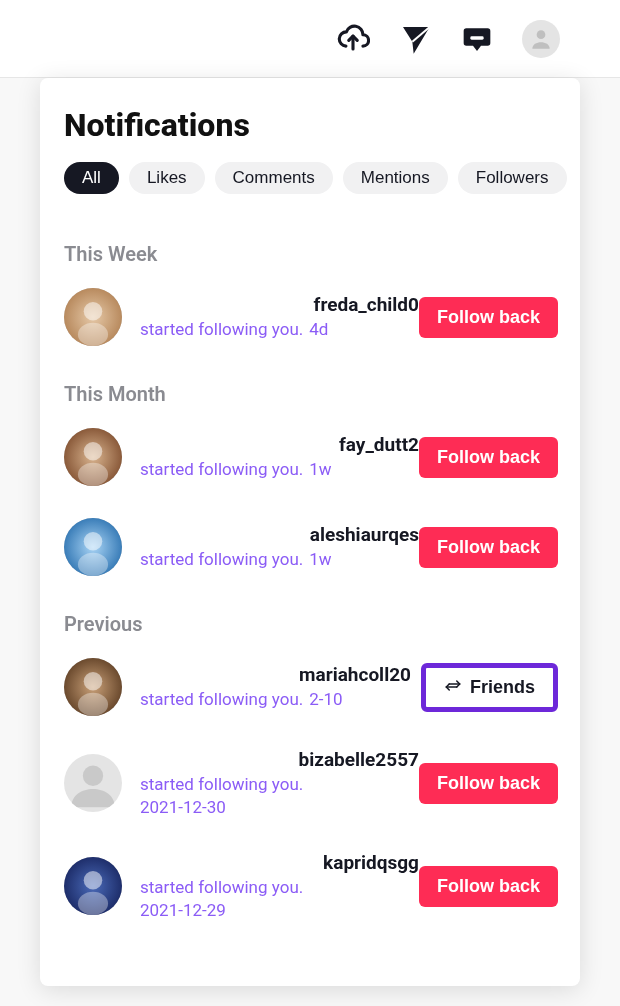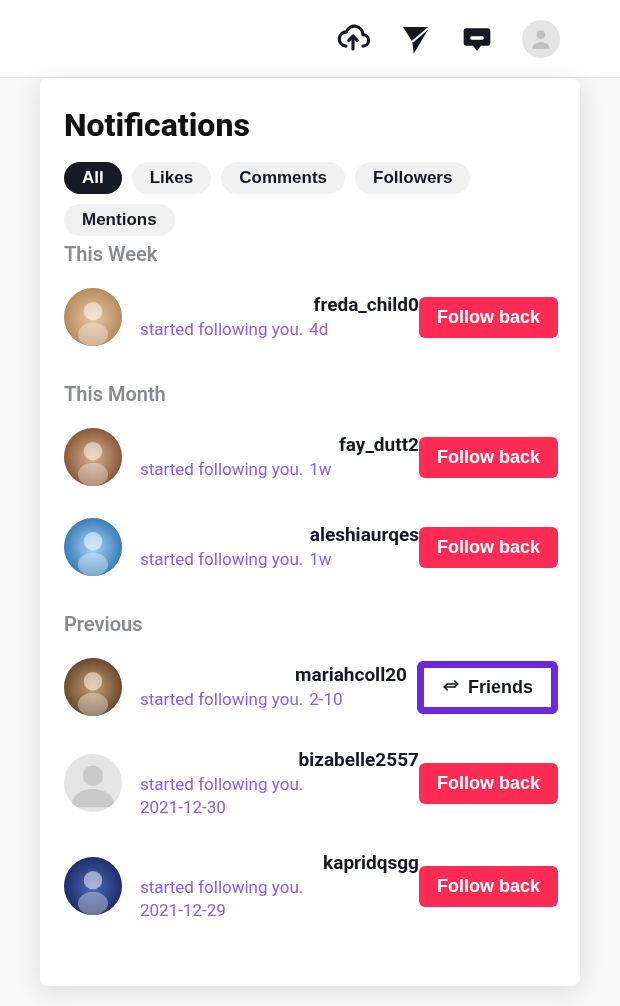--- a/index.html
+++ b/index.html
@@ -58,21 +58,21 @@
     display: flex;
     gap: 10px;
     margin-bottom: 20px;
     flex-wrap: wrap;
   }
   .filter {
     padding: 6px 18px;
     border-radius: 20px;
     background: #f1f1f2;
     font-size: 17px;
-    font-weight: 700;
+    font-weight: 400;
     color: #161823;
     cursor: pointer;
     border: none;
   }
   .filter.active {
     background: #161823;
     color: #fff;
   }
   .scroll {
     position: absolute;
@@ -126,21 +126,21 @@
     border-radius: 6px;
     font-size: 18px;
     font-weight: 700;
     padding: 10px 18px;
     cursor: pointer;
     flex-shrink: 0;
   }
   .btn-friends {
     background: #fff;
     color: #161823;
-    border: 7px solid #6d28d9;
+    border: 5px solid #6d28d9;
     border-radius: 6px;
     font-size: 18px;
     font-weight: 600;
     padding: 9px 18px;
     cursor: pointer;
     flex-shrink: 0;
     margin-left: 10px;
     display:flex;align-items:center;gap:8px;
   }
   .av-svg { width:100%; height:100%; }
@@ -175,22 +175,22 @@
       </svg>
   </span>
 </div>
 
 <div class="panel">
   <h1>Notifications</h1>
   <div class="filters">
       <button class="filter active">All</button>
       <button class="filter">Likes</button>
       <button class="filter">Comments</button>
+      <button class="filter">Mentions</button>
       <button class="filter">Followers</button>
-      <button class="filter">Mentions</button>
     </div>
   <div class="scroll">
       <div class="section-label">This Week</div>
       <div class="item">
         <div class="av">
           <svg class="av-svg" viewBox="0 0 10 10">
             <defs>
               <radialGradient id="gphoto1">
                 <stop offset="0%" stop-color="#e6c9a8"></stop>
                 <stop offset="100%" stop-color="#b88a5e"></stop>

